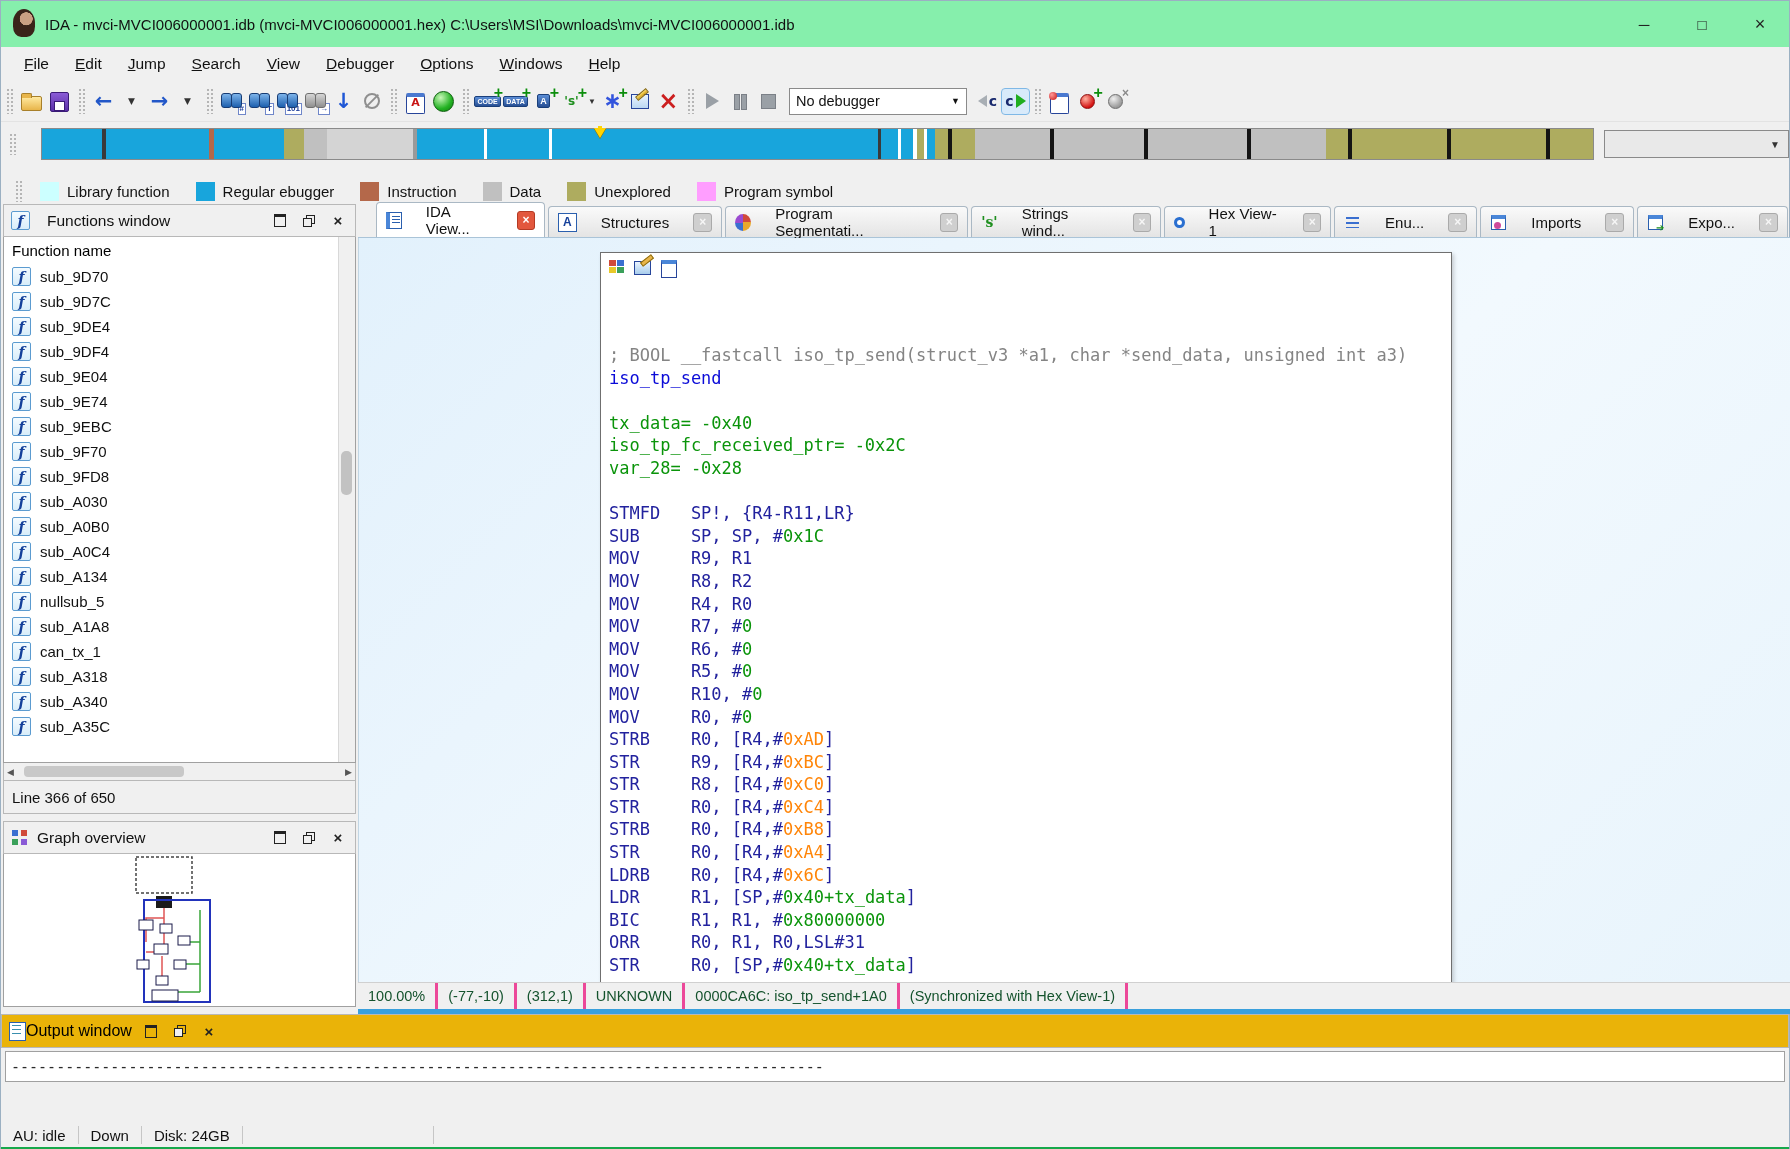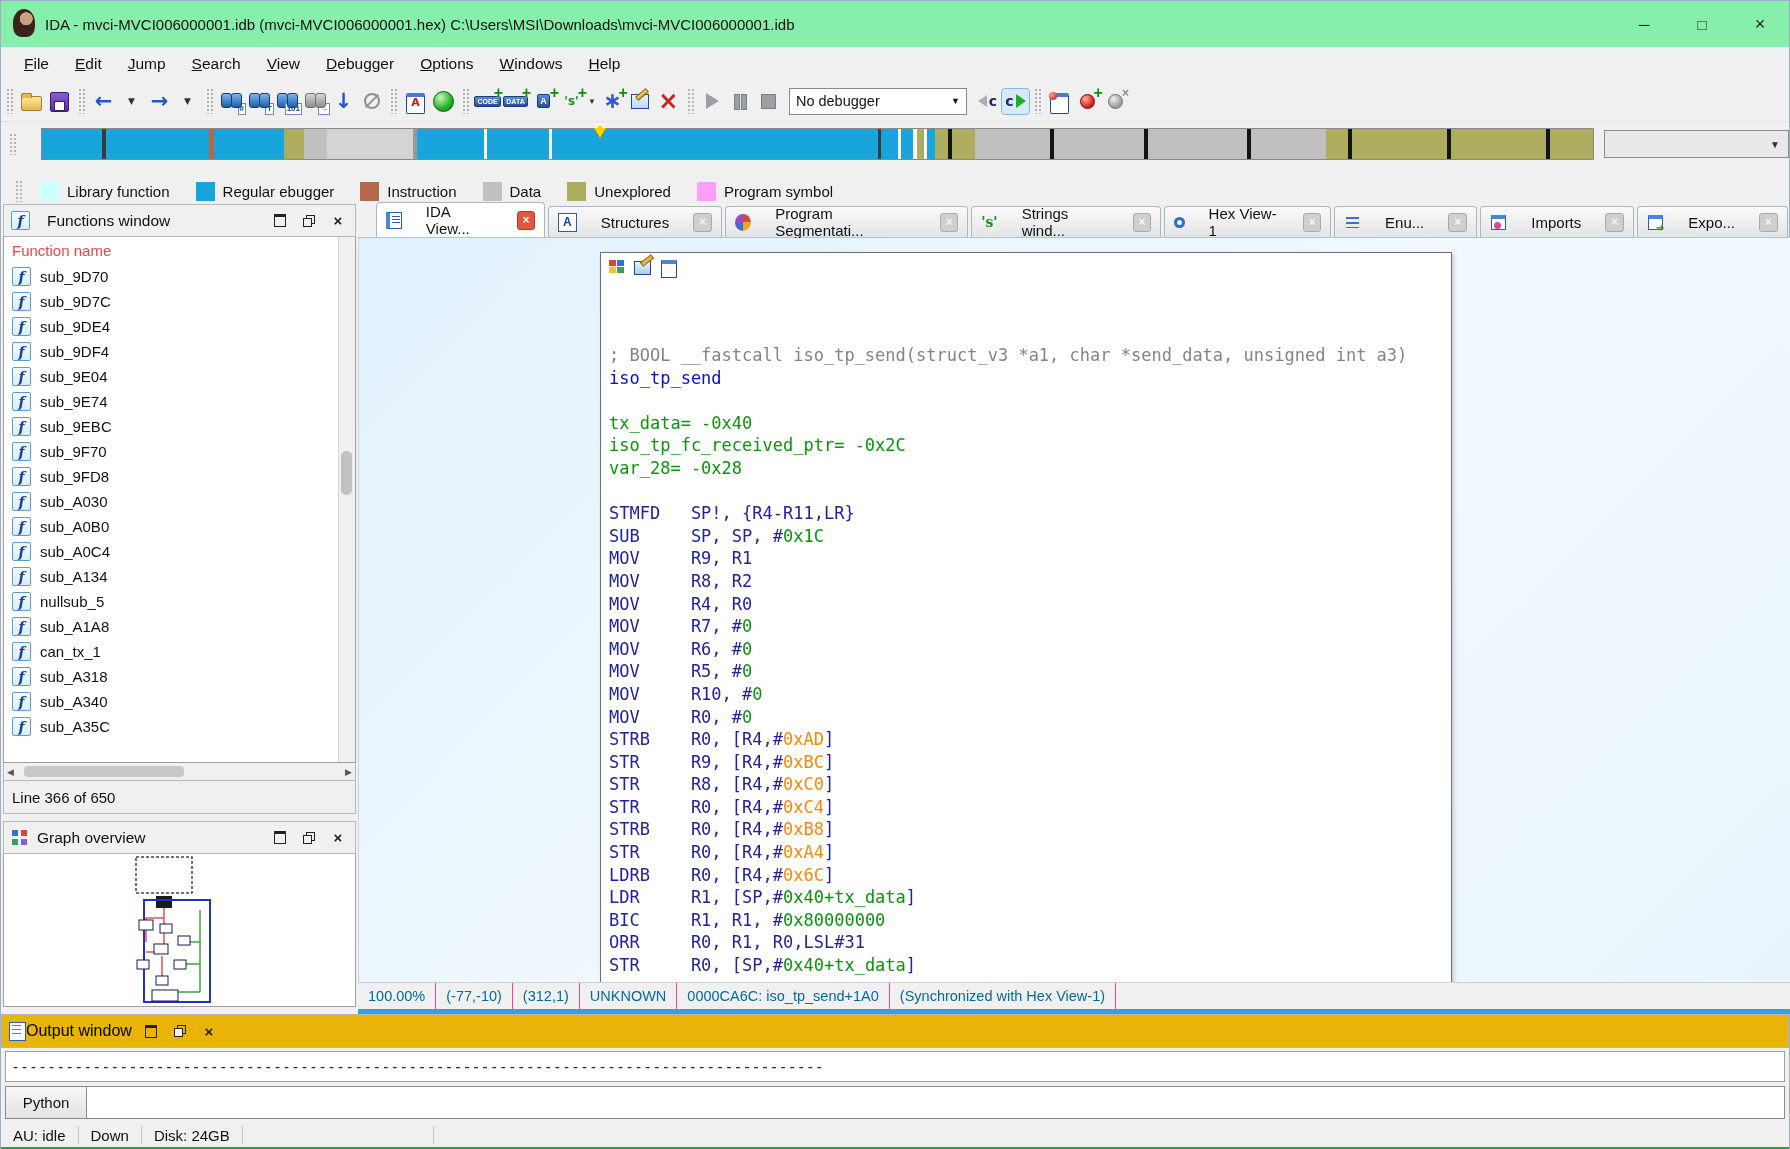--- a/index.html
+++ b/index.html
@@ -71,21 +71,21 @@
   .phead .ptitle{font-size:15.5px;color:#111;margin-left:8px;flex:1;}
   .pbtn{width:20px;height:18px;display:flex;align-items:center;justify-content:center;color:#222;font-size:13px;margin-left:9px;}
   .ico-max{width:10px;height:9px;border:1.5px solid #222;border-top-width:3px;}
   .ico-float{position:relative;width:12px;height:12px;}
   .ico-float::before{content:"";position:absolute;right:0;top:0;width:7px;height:7px;border:1.5px solid #222;}
   .ico-float::after{content:"";position:absolute;left:0;bottom:0;width:7px;height:7px;border:1.5px solid #222;background:#f0f0f0;}
   .ico-x{font-size:15px;font-weight:bold;color:#222;line-height:1;}
   
   #funcpanel{position:absolute;left:2px;top:203px;width:353px;}
   #funclist{position:relative;height:525px;background:#fff;border:1px solid #a0a0a0;border-top:none;overflow:hidden;}
-  #colhead{height:27px;display:flex;align-items:center;padding-left:8px;font-size:15px;color:#ef4444;background:#fff;}
+  #colhead{height:27px;display:flex;align-items:center;padding-left:8px;font-size:15px;color:#000000;background:#fff;}
   .frow{height:25px;display:flex;align-items:center;padding-left:8px;}
   .ficon{width:19px;height:19px;margin-right:9px;border:1px solid #5b9bd0;border-radius:2px;background:linear-gradient(#f4fbff,#d8edfa);display:flex;align-items:center;justify-content:center;
     font-family:"DejaVu Serif",serif;font-style:italic;font-weight:bold;font-size:14px;color:#15409a;box-sizing:border-box;}
   .fname{font-size:15px;color:#111;}
   #vscroll{position:absolute;right:0;top:0;bottom:0;width:16px;background:#f0f0f0;border-left:1px solid #d8d8d8;}
   #vthumb{position:absolute;left:2px;width:11px;top:214px;height:44px;background:#c2c2c2;border-radius:5px;}
   #hscroll{position:relative;height:18px;background:#f0f0f0;border:1px solid #b8b8b8;border-top:none;display:flex;align-items:center;justify-content:space-between;padding:0 3px;box-sizing:border-box;}
   .harrow{font-size:9px;color:#555;}
   #hthumb{position:absolute;left:20px;width:160px;top:3px;height:11px;background:#c8c8c8;border-radius:4px;}
   #linestatus{height:33px;display:flex;align-items:center;padding-left:8px;font-size:15px;color:#111;background:#f0f0f0;border:1px solid #b8b8b8;border-top:none;box-sizing:border-box;}
@@ -123,21 +123,21 @@
   .cwi-win::before{content:"";position:absolute;left:2px;top:2px;width:14px;height:13px;background:#fff;border:1px solid #27459a;border-top:4px solid #4a86d8;}
   #code{margin:0;padding:68px 0 0 8px;font-family:"DejaVu Sans Mono",monospace;font-size:17px;}
   .cl{height:22.6px;white-space:pre;line-height:22.6px;}
   .tk-c{color:#848484;}
   .tk-n{color:#0b0bd8;}
   .tk-v{color:#0a940a;}
   .tk-g{color:#0a940a;}
   .tk-m{color:#22229e;}
   .tk-o{color:#ff8508;}
   #viewstatus{position:absolute;left:0;bottom:5px;height:26px;display:flex;background:#f0f0f0;width:100%;border-top:1px solid #d0d0d0;}
-  .vs-cell{display:flex;align-items:center;padding:0 10px;font-size:14.5px;color:#0369a1;border-right:1px solid #ec4899;background:#f0f0f0;white-space:nowrap;}
+  .vs-cell{display:flex;align-items:center;padding:0 10px;font-size:14.5px;color:#14532d;border-right:3px solid #ec4899;background:#f0f0f0;white-space:nowrap;}
   #bluesplit{position:absolute;left:357px;top:1008px;width:1433px;height:5px;background:#3aa0dc;}
   
   #outputwin{position:absolute;left:0;top:1013px;width:100%;height:109px;background:#f0f0f0;}
   #outhead{height:34px;border:1px solid #b8b8b8;display:flex;align-items:center;padding:0 7px;box-sizing:border-box;background:#eab308;}
   .out-icon{width:17px;height:19px;position:relative;}
   .out-icon::before{content:"";position:absolute;inset:0;background:#fff;border:1px solid #2a5fae;}
   .out-icon::after{content:"";position:absolute;left:3px;top:3px;width:9px;height:12px;background:repeating-linear-gradient(#3a8fae 0 1.5px,transparent 1.5px 4px);}
   #outlog{margin:3px 4px 0 4px;height:29px;background:#fff;border:1px solid #a0a0a0;display:flex;align-items:center;padding-left:5px;
     font-family:"DejaVu Sans Mono",monospace;font-size:15px;color:#2a2a2a;overflow:hidden;white-space:nowrap;}
   #pythonrow{display:flex;align-items:stretch;margin:4px 4px 0 4px;height:33px;}
@@ -558,24 +558,20 @@
           <span class="ico-max"></span>
         </span>
       <span class="pbtn">
           <span class="ico-float"></span>
         </span>
       <span class="pbtn">
           <span class="ico-x">×</span>
         </span>
     </div>
     <div id="outlog">------------------------------------------------------------------------------------------</div>
-    <div id="pythonrow">
-      <div id="python-btn">Python</div>
-      <input id="cli-input" value="" style="">
-    </div>
   </div>
 
   <div id="bottombar">
       <span class="bb-cell">AU:  idle</span>
       <span class="bb-sep"></span>
       <span class="bb-cell">Down</span>
       <span class="bb-sep"></span>
       <span class="bb-cell">Disk: 24GB</span>
       <span class="bb-sep"></span>
       <span class="bb-sep" style="margin-left: 190px;"></span>

